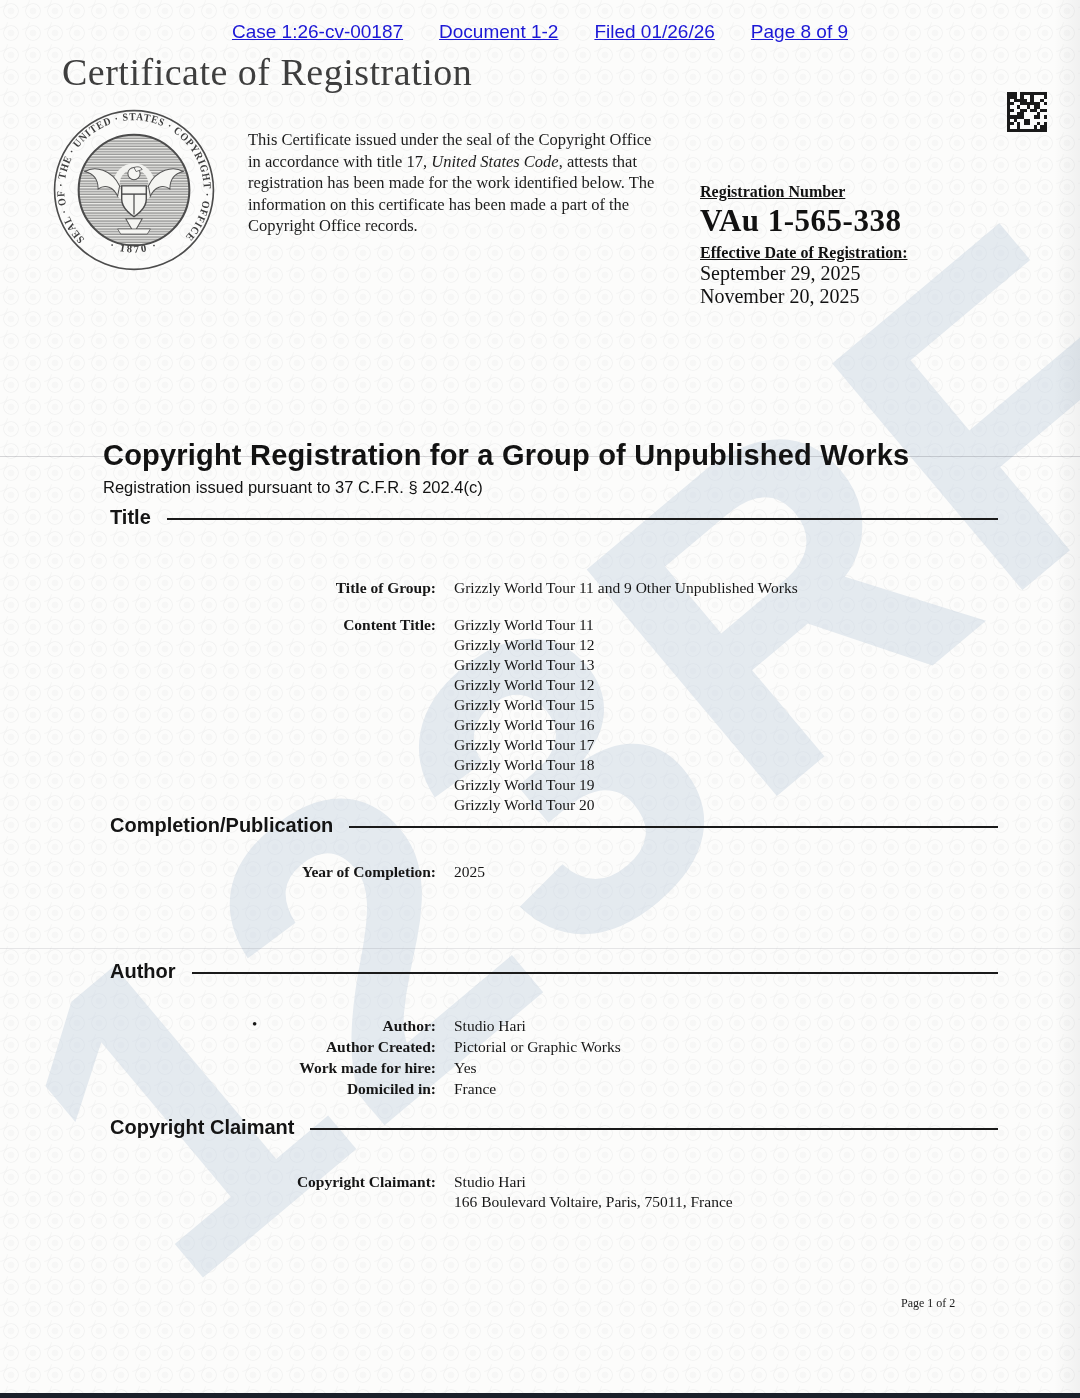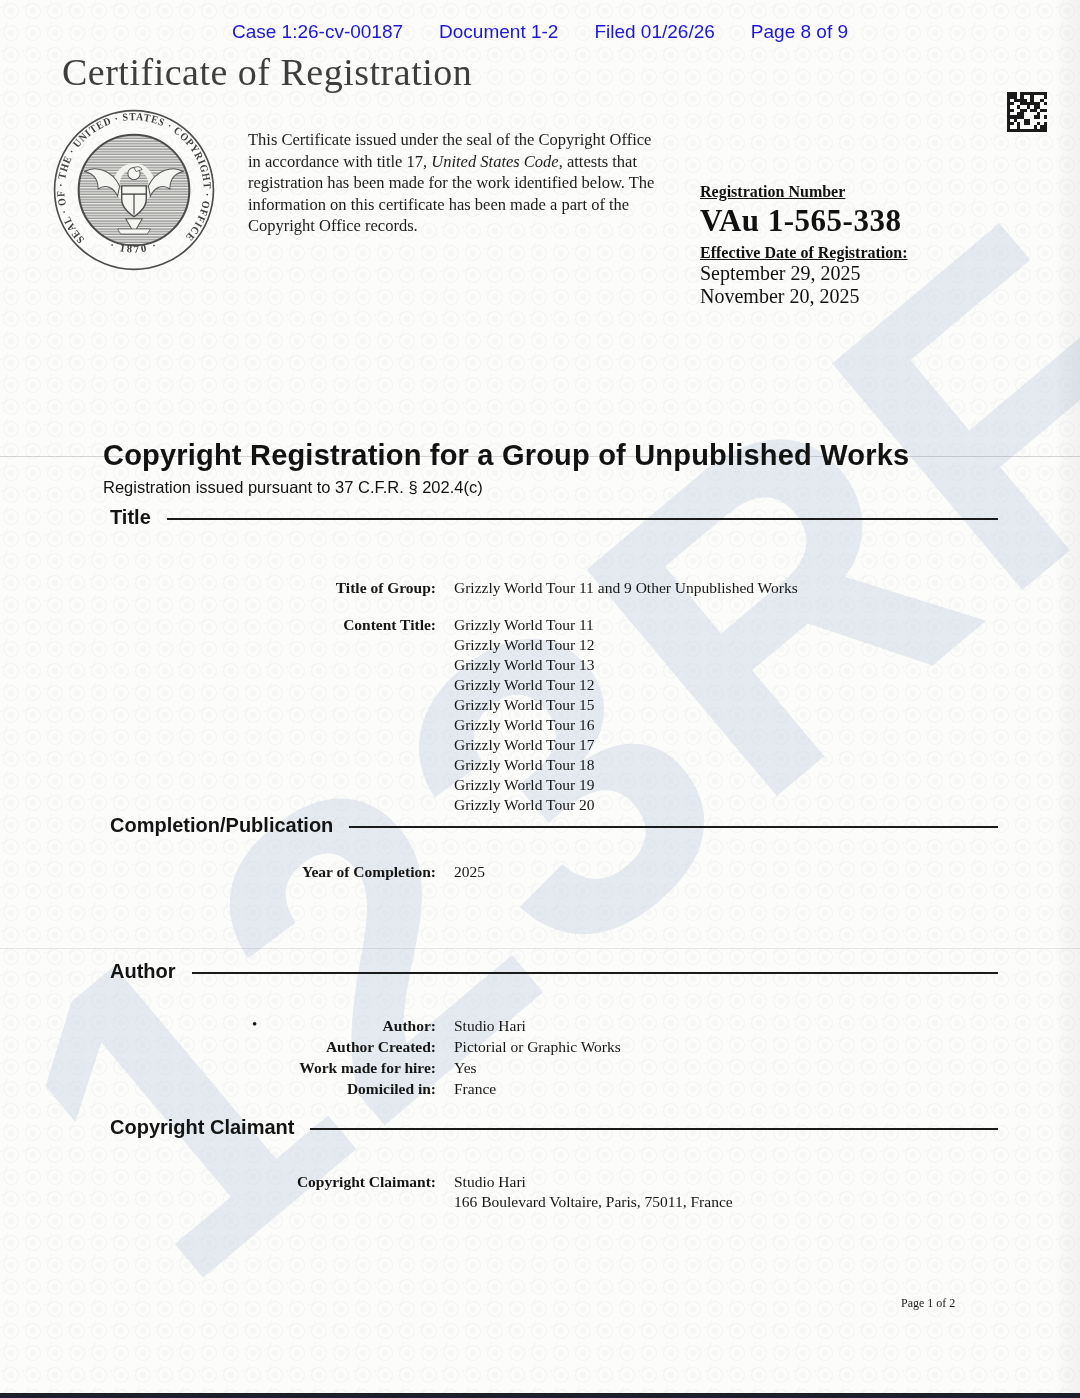--- a/index.html
+++ b/index.html
@@ -78,21 +78,21 @@
 <body>
 
 <div class="page">
 
   <div class="watermark">123RF</div>
   <div class="scanline sl1"></div>
   <div class="scanline sl2"></div>
   <div class="edge-shade"></div>
   <div class="bottom-bar"></div>
 
-  <div class="case-header" style="color: rgb(28, 24, 214);">
+  <div class="case-header" style="color: rgb(28, 24, 214); text-decoration: underline;">
     <span>Case 1:26-cv-00187</span>
     <span>Document 1-2</span>
     <span>Filed 01/26/26</span>
     <span>Page 8 of 9</span>
   </div>
 
   <h1 class="cert-title">Certificate of Registration</h1>
 
   <svg class="barcode" viewBox="0 0 12 12" shape-rendering="crispEdges">
     <rect x="0" y="0" width="12" height="12" fill="#fcfcfb"></rect>

